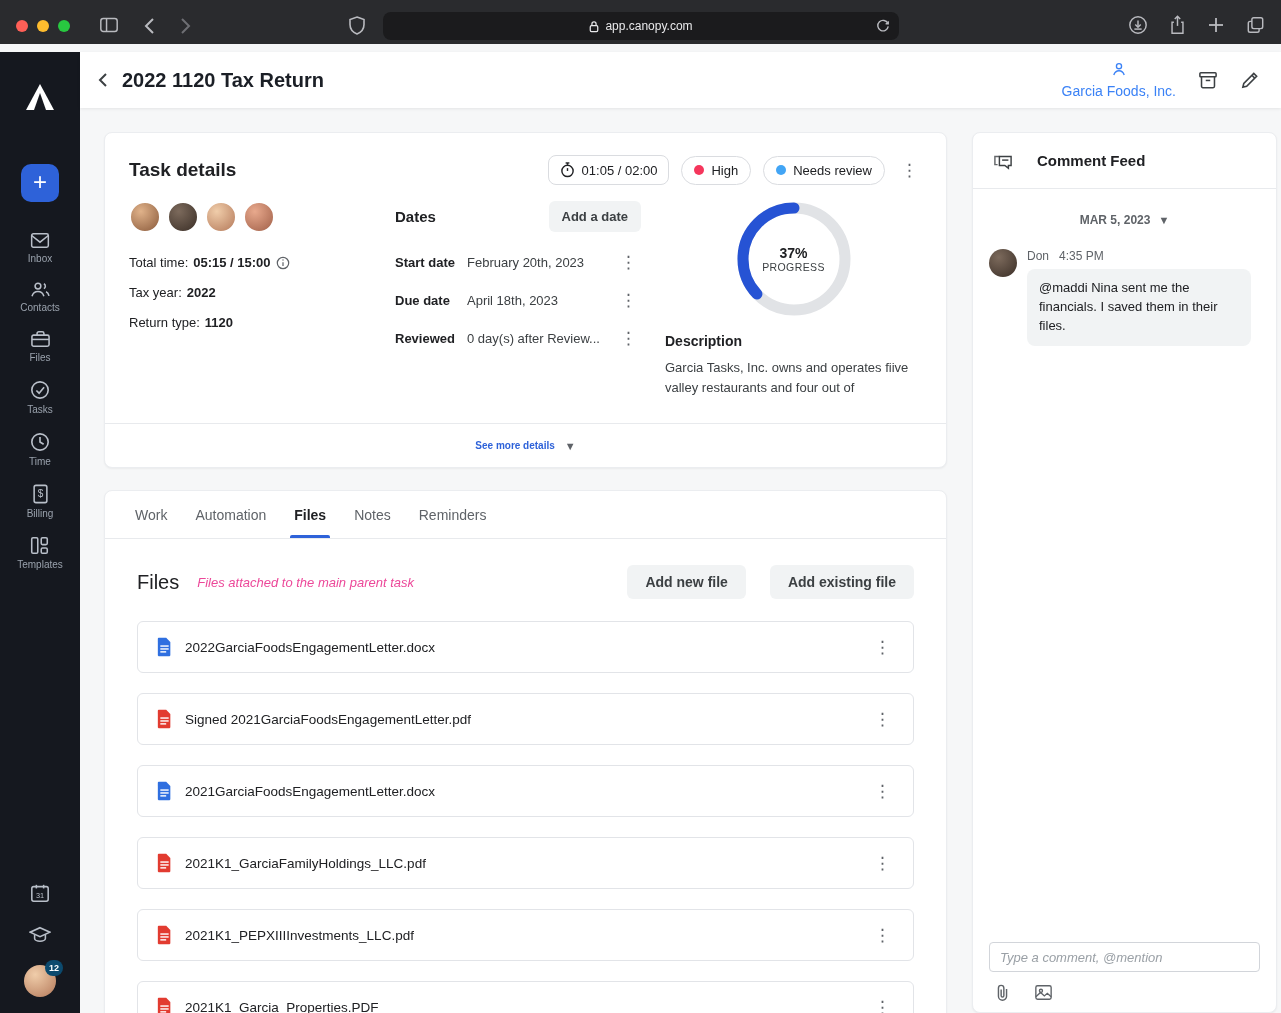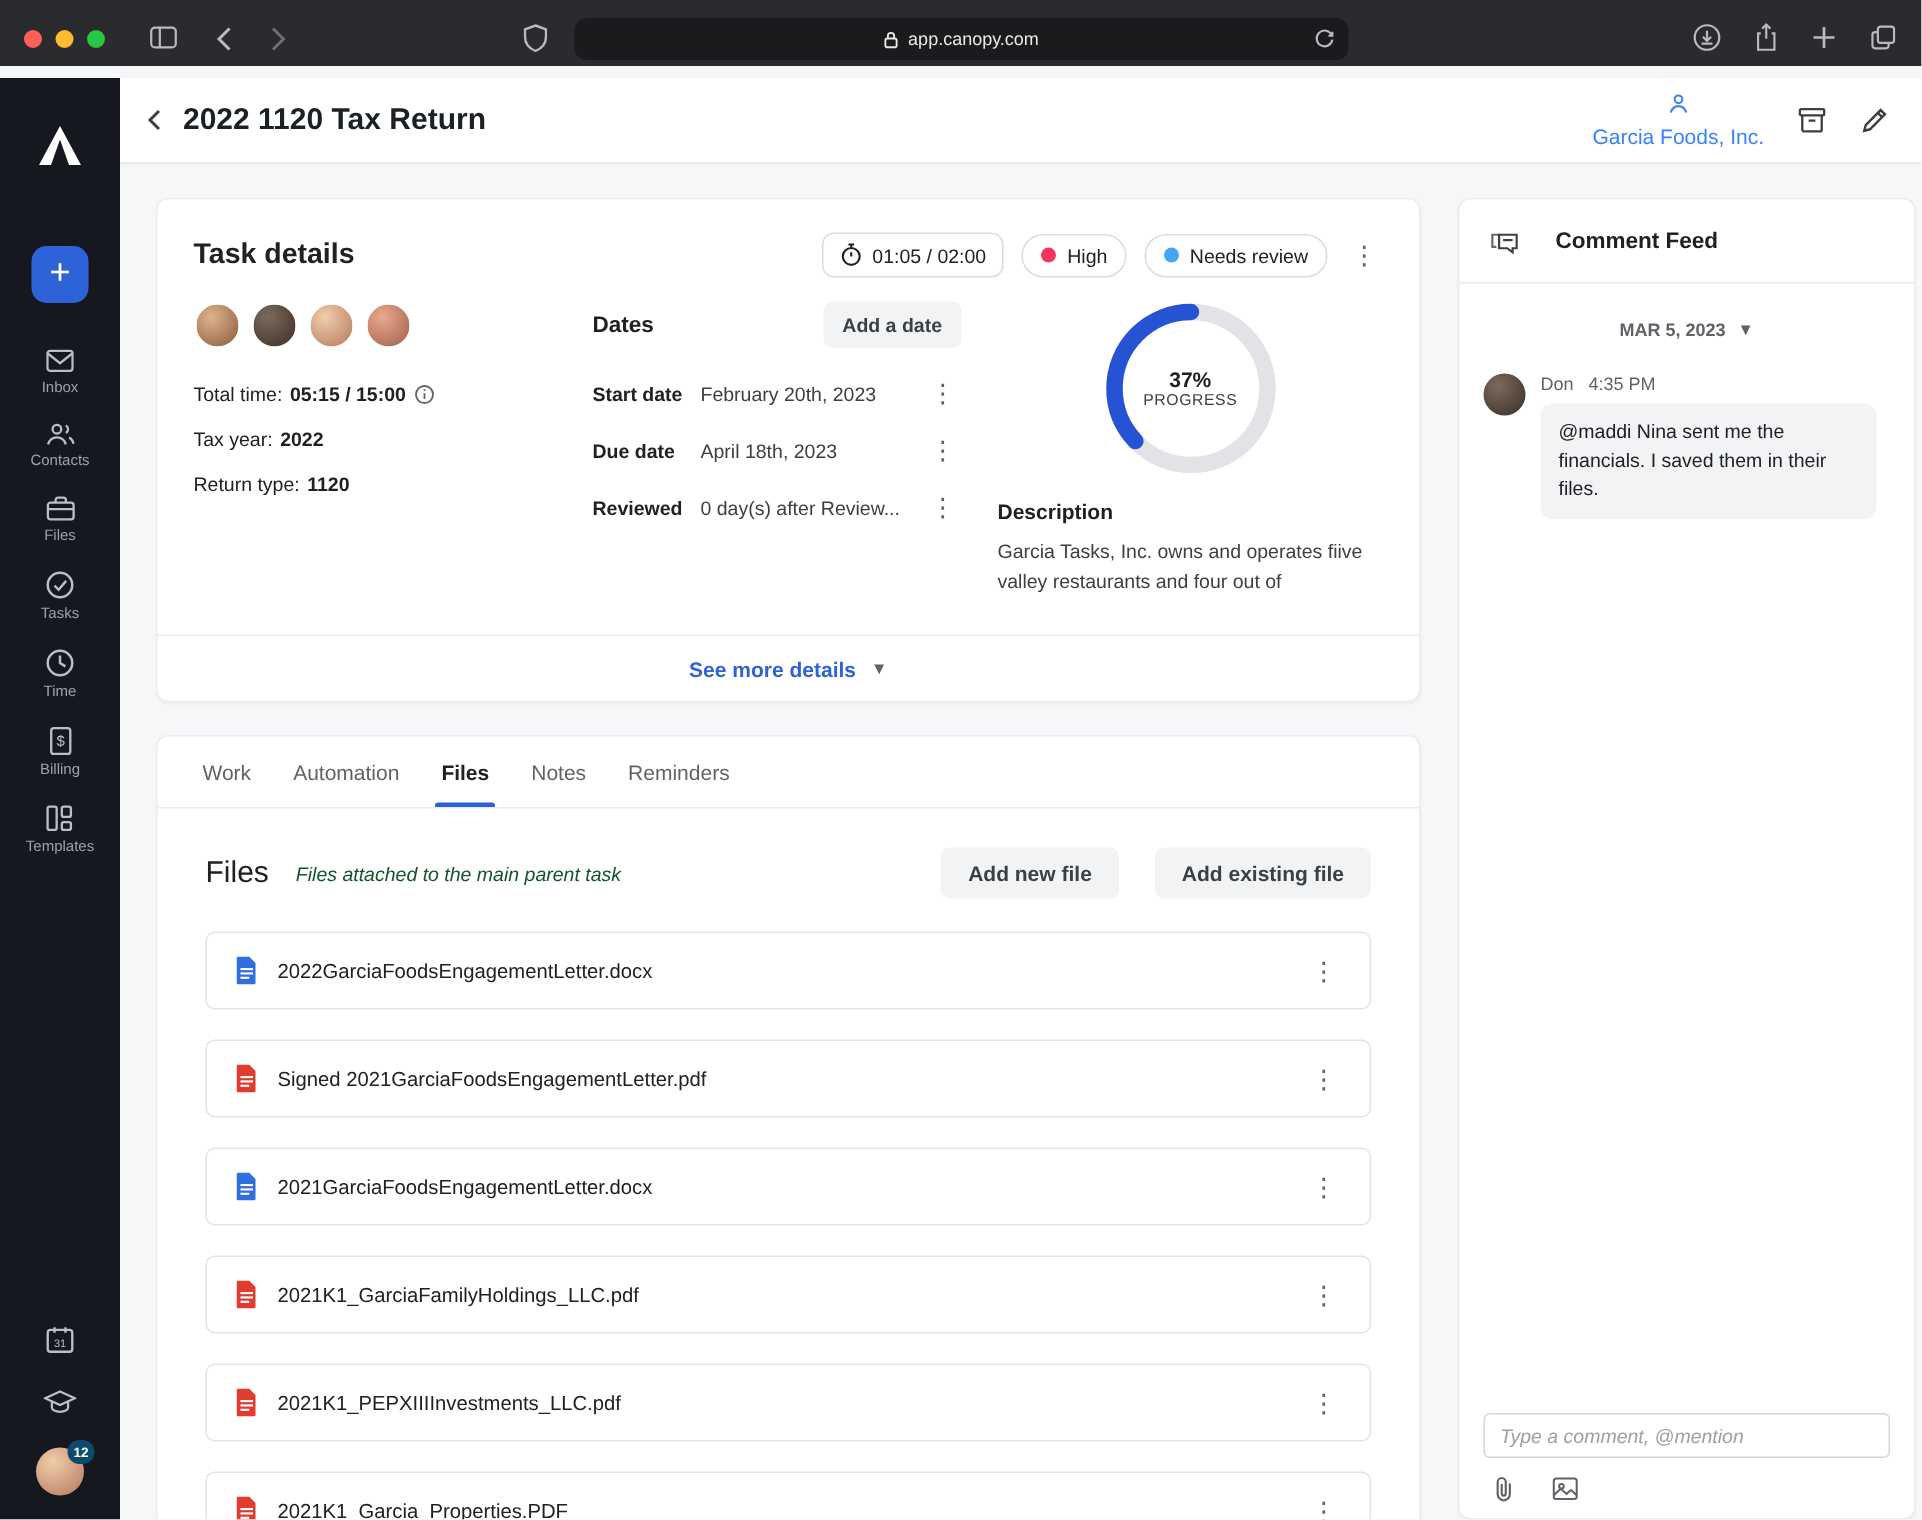--- a/index.html
+++ b/index.html
@@ -67,32 +67,32 @@
   .t-col3 { flex:1; display:flex; flex-direction:column; align-items:center; }
   .donut-wrap { position:relative; width:116px; height:116px; }
   .donut-wrap svg { transform:rotate(90deg) scaleX(-1); transform-origin:center; }
   .donut-text { position:absolute; inset:0; display:flex; flex-direction:column; align-items:center; justify-content:center; }
   .donut-pct { font-size:14px; font-weight:700; }
   .donut-lbl { font-size:10.5px; letter-spacing:.4px; color:#3c4043; }
   .desc-block { width:100%; margin-top:16px; }
   .desc-title { font-size:14px; font-weight:600; margin-bottom:9px; color:#202124; }
   .desc-text { font-size:13px; color:#3c4043; line-height:1.5; }
   .see-more-row { position:absolute; left:0; right:0; bottom:0; height:44px; border-top:1px solid #e8eaed; display:flex; align-items:center; justify-content:center; gap:10px; cursor:pointer; }
-  .see-more { color:#2e62d9; font-size:14px; font-weight:700; }
+  .see-more { color:#2e62d9; font-size:10px; font-weight:700; }
   .caret { color:#5f6368; font-size:11px; }
 
   
   .files-card { left:24px; top:382px; width:843px; height:700px; overflow:hidden; }
   .tabs-row { display:flex; align-items:stretch; height:48px; border-bottom:1px solid #e8eaed; padding-left:16px; }
   .tab { display:flex; align-items:center; padding:0 14px; font-size:14px; color:#5f6368; cursor:pointer; position:relative; }
   .tab.active { color:#202124; font-weight:700; }
   .tab.active::after { content:""; position:absolute; left:10px; right:10px; bottom:0; height:3px; background:#2e62d9; border-radius:2px 2px 0 0; }
   .files-head { display:flex; align-items:center; padding:26px 32px 0; }
   .files-title { font-size:20px; font-weight:400; }
-  .files-sub { font-style:italic; font-size:13px; color:#14532d; margin-left:18px; }
+  .files-sub { font-style:italic; font-size:13px; color:#ec4899; margin-left:18px; }
   .files-head-btns { margin-left:auto; display:flex; gap:24px; }
   .btn-gray.lg { font-size:14px; padding:9px 18px; }
   .file-list { padding:22px 32px 0; }
   .file-row { display:flex; align-items:center; height:52px; border:1px solid #e2e4e8; border-radius:6px; margin-bottom:20px; padding:0 18px; background:#fff; }
   .fic { margin-right:12px; }
   .fic.docx { color:#2f6fe0; } .fic.pdf { color:#e23b30; }
   .file-name { font-size:13.5px; color:#202124; flex:1; }
 
   
   .comment-panel { left:892px; top:24px; width:305px; height:881px; }

